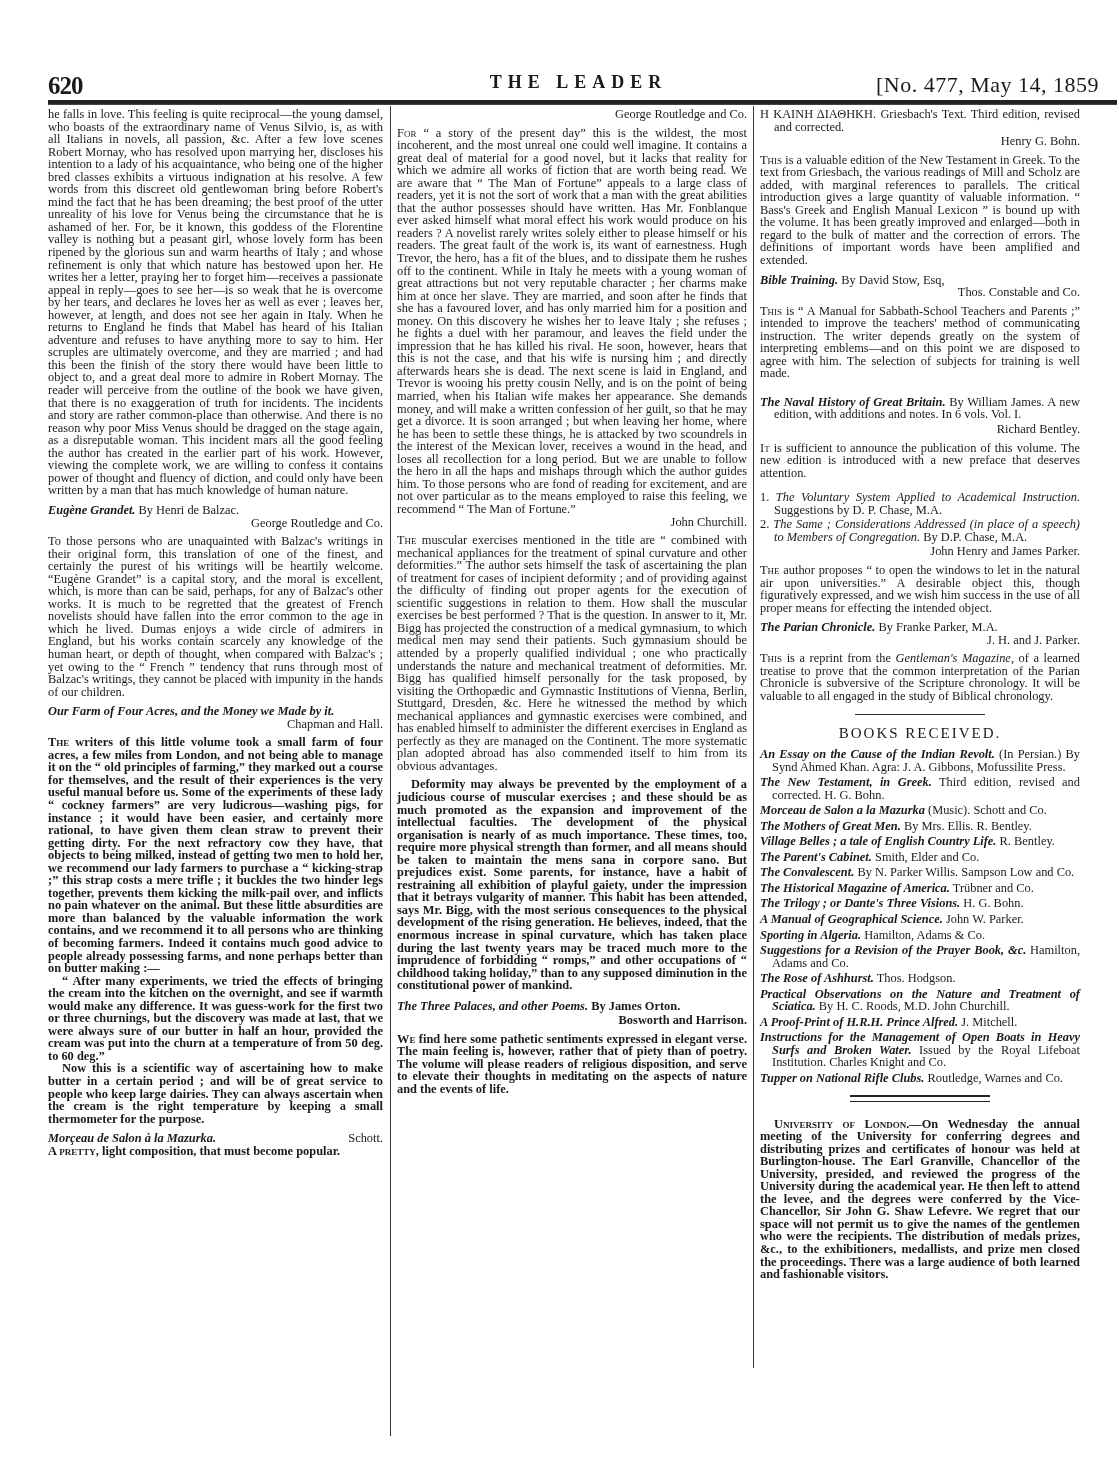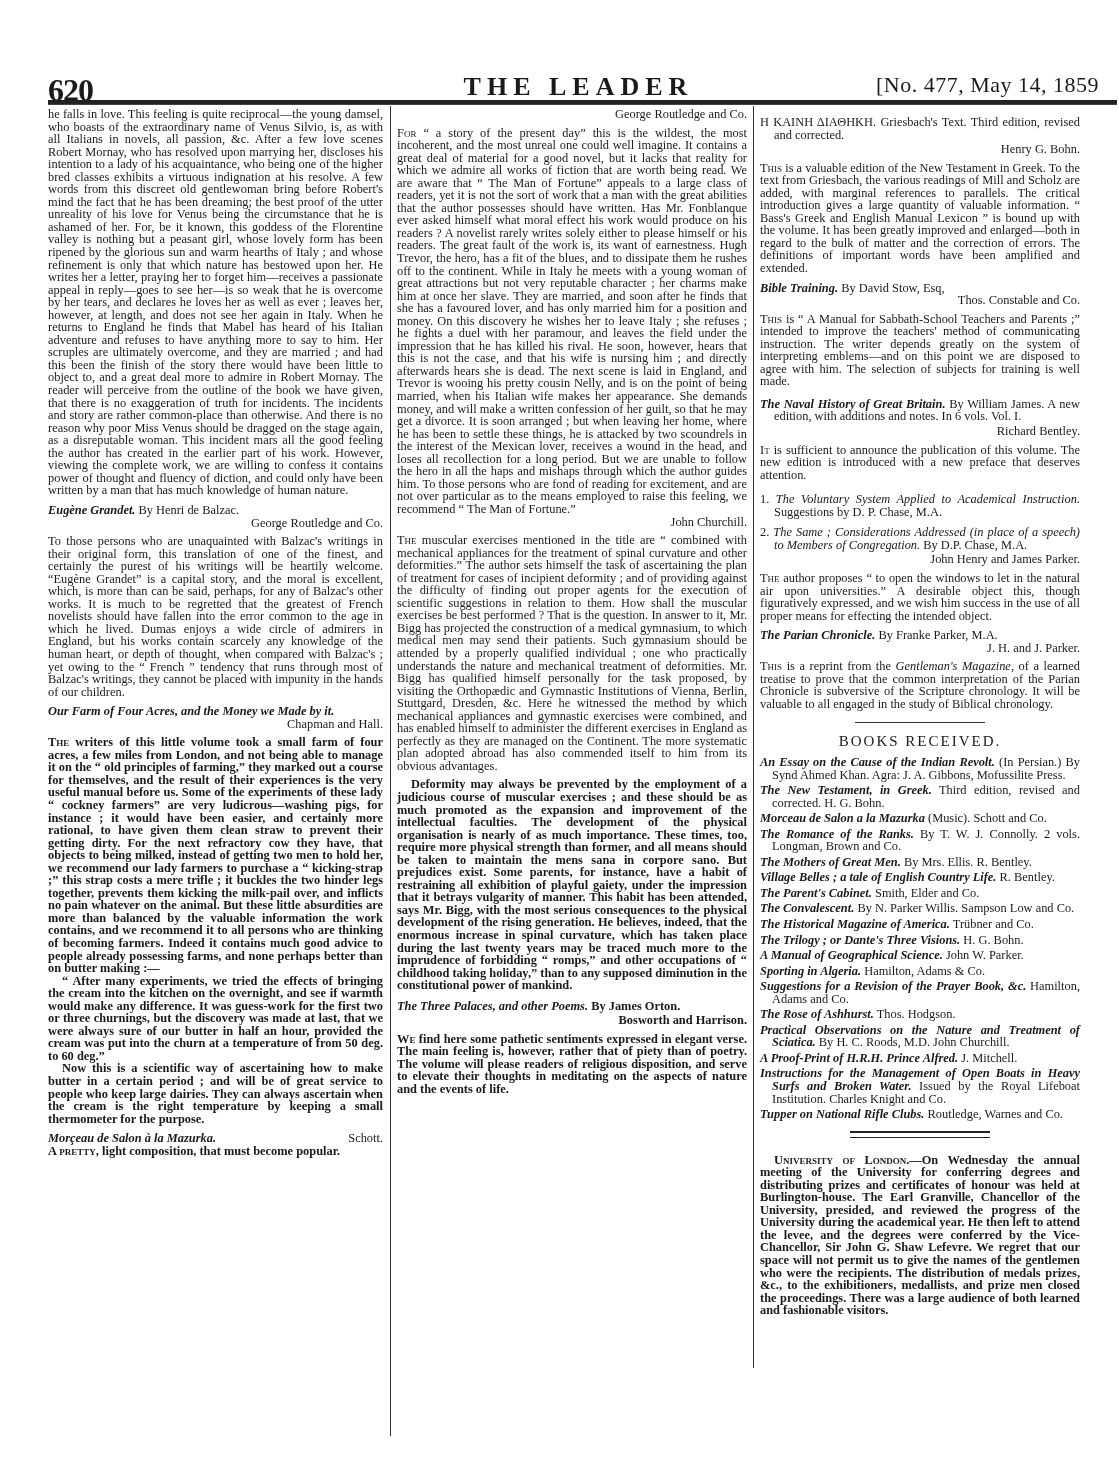--- a/index.html
+++ b/index.html
@@ -1,36 +1,36 @@
 <!DOCTYPE html>
 <html><head>
 <meta charset="utf-8">
 <style>
   html, body { margin: 0; padding: 0; background: #ffffff; }
   body { width: 1119px; height: 1460px; position: relative; overflow: hidden;
          font-family: "Liberation Serif", "DejaVu Serif", serif; color: #1a1a1a; }
   .masthead { position: absolute; top: 70px; left: 48px; right: 10px; height: 30px; }
-  .page-num { position: absolute; left: 0; top: 2px; font-size: 32px; font-weight: bold; letter-spacing: -1px; }
-  .paper-title { position: absolute; left: 0; right: 0; top: 2px; text-align: center; font-size: 26px; letter-spacing: 6px; font-weight: bold; }
+  .page-num { position: absolute; left: 0; top: 2px; font-size: 25px; font-weight: bold; letter-spacing: -1px; }
+  .paper-title { position: absolute; left: 0; right: 0; top: 2px; text-align: center; font-size: 18px; letter-spacing: 6px; font-weight: bold; }
   .issue { position: absolute; right: 10px; top: 2px; font-size: 22px; letter-spacing: 0.5px; }
   .rule-top { position: absolute; left: 48px; right: 2px; top: 100px; height: 4px; background: #222; border-bottom: 1px solid #444; }
   .col { position: absolute; top: 108px; font-size: 12.4px; line-height: 12.55px; text-align: justify; }
   .col1 { left: 48px; width: 335px; }
   .col2 { left: 397px; width: 350px; }
   .col3 { left: 760px; width: 320px; }
   .vrule { position: absolute; top: 106px; width: 1px; background: #333; }
   .vr1 { left: 390px; height: 1330px; }
   .vr2 { left: 753px; height: 1262px; }
   p { margin: 0; }
   .para { margin-bottom: 0; }
   .indent { text-indent: 14px; }
   .heading { font-style: italic; font-weight: bold; margin-top: 7px; }
   .heading .roman { font-style: normal; font-weight: normal; }
   .pub { text-align: right; margin-bottom: 6px; }
-  .hang { padding-left: 14px; text-indent: -14px; margin-bottom: 2px; margin-top: 8px; }
+  .hang { padding-left: 14px; text-indent: -14px; margin-bottom: 2px; }
   .sc { font-variant: small-caps; }
   .section-title { text-align: center; font-size: 15px; letter-spacing: 2px; margin: 12px 0 8px; }
   .short-rule { width: 130px; height: 1px; background: #333; margin: 12px auto 0; }
   .double-rule { width: 140px; height: 4px; border-top: 2px solid #222; border-bottom: 1px solid #222; margin: 10px auto 16px; }
   .book { padding-left: 12px; text-indent: -12px; margin-bottom: 3px; }
   .book i { font-weight: bold; }
   .bold-body { font-weight: bold; }
 </style>
 </head>
 <body>
@@ -76,41 +76,40 @@
 
 <div class="col col3">
   <p class="hang"><span class="sc">Η ΚΑΙΝΗ ΔΙΑΘΗΚΗ.</span> <span>Griesbach's Text. Third edition, revised and corrected.</span></p>
   <p class="pub">Henry G. Bohn.</p>
   <p class="para"><span class="sc">This</span><span> is a valuable edition of the New Testament in Greek. To the text from Griesbach, the various readings of Mill and Scholz are added, with marginal references to parallels. The critical introduction gives a large quantity of valuable information. “ Bass's Greek and English Manual Lexicon ” is bound up with the volume. It has been greatly improved and enlarged—both in regard to the bulk of matter and the correction of errors. The definitions of important words have been amplified and extended.</span></p>
 
   <p class="heading"><span>Bible Training.</span> <span class="roman">By David Stow, Esq,</span></p>
   <p class="pub">Thos. Constable and Co.</p>
   <p class="para"><span class="sc">This</span><span> is “ A Manual for Sabbath-School Teachers and Parents ;” intended to improve the teachers' method of communicating instruction. The writer depends greatly on the system of interpreting emblems—and on this point we are disposed to agree with him. The selection of subjects for training is well made.</span></p>
 
-  <p class="hang" style="margin-top:10px"><i><b>The Naval History of Great Britain.</b></i> <span>By William James. A new edition, with additions and notes. In 6 vols. Vol. I.</span></p>
+  <p class="hang" style="margin-top:16px"><i><b>The Naval History of Great Britain.</b></i> <span>By William James. A new edition, with additions and notes. In 6 vols. Vol. I.</span></p>
   <p class="pub">Richard Bentley.</p>
   <p class="para"><span class="sc">It</span><span> is sufficient to announce the publication of this volume. The new edition is introduced with a new preface that deserves attention.</span></p>
 
   <p class="hang" style="margin-top:12px"><span>1.</span> <i>The Voluntary System Applied to Academical Instruction.</i> <span>Suggestions by D. P. Chase, M.A.</span></p>
   <p class="hang"><span>2.</span> <i>The Same ; Considerations Addressed (in place of a speech) to Members of Congregation.</i> <span>By D.P. Chase, M.A.</span></p>
   <p class="pub">John Henry and James Parker.</p>
   <p class="para"><span class="sc">The</span><span> author proposes “ to open the windows to let in the natural air upon universities.” A desirable object this, though figuratively expressed, and we wish him success in the use of all proper means for effecting the intended object.</span></p>
 
   <p class="heading"><span>The Parian Chronicle.</span> <span class="roman">By Franke Parker, M.A.</span></p>
   <p class="pub">J. H. and J. Parker.</p>
   <p class="para"><span class="sc">This</span><span> is a reprint from the </span><i>Gentleman's Magazine</i><span>, of a learned treatise to prove that the common interpretation of the Parian Chronicle is subversive of the Scripture chronology. It will be valuable to all engaged in the study of Biblical chronology.</span></p>
 
   <div class="short-rule"></div>
   <p class="section-title">BOOKS RECEIVED.</p>
 
   <div>
     <p class="book"><i>An Essay on the Cause of the Indian Revolt.</i> <span>(In Persian.) By Synd Ahmed Khan. Agra: J. A. Gibbons, Mofussilite Press.</span></p>
     <p class="book"><i>The New Testament, in Greek.</i> <span>Third edition, revised and corrected. H. G. Bohn.</span></p>
     <p class="book"><i>Morceau de Salon a la Mazurka</i> <span>(Music). Schott and Co.</span></p>
-    <p class="book"><i>The Romance of the Ranks.</i> <span>By T. W. J. Connolly. 2 vols. Longman, Brown and Co.</span></p>
     <p class="book"><i>The Mothers of Great Men.</i> <span>By Mrs. Ellis. R. Bentley.</span></p>
     <p class="book"><i>Village Belles ; a tale of English Country Life.</i> <span>R. Bentley.</span></p>
     <p class="book"><i>The Parent's Cabinet.</i> <span>Smith, Elder and Co.</span></p>
     <p class="book"><i>The Convalescent.</i> <span>By N. Parker Willis. Sampson Low and Co.</span></p>
     <p class="book"><i>The Historical Magazine of America.</i> <span>Trübner and Co.</span></p>
     <p class="book"><i>The Trilogy ; or Dante's Three Visions.</i> <span>H. G. Bohn.</span></p>
     <p class="book"><i>A Manual of Geographical Science.</i> <span>John W. Parker.</span></p>
     <p class="book"><i>Sporting in Algeria.</i> <span>Hamilton, Adams &amp; Co.</span></p>
     <p class="book"><i>Suggestions for a Revision of the Prayer Book, &amp;c.</i> <span>Hamilton, Adams and Co.</span></p>
     <p class="book"><i>The Rose of Ashhurst.</i> <span>Thos. Hodgson.</span></p>

